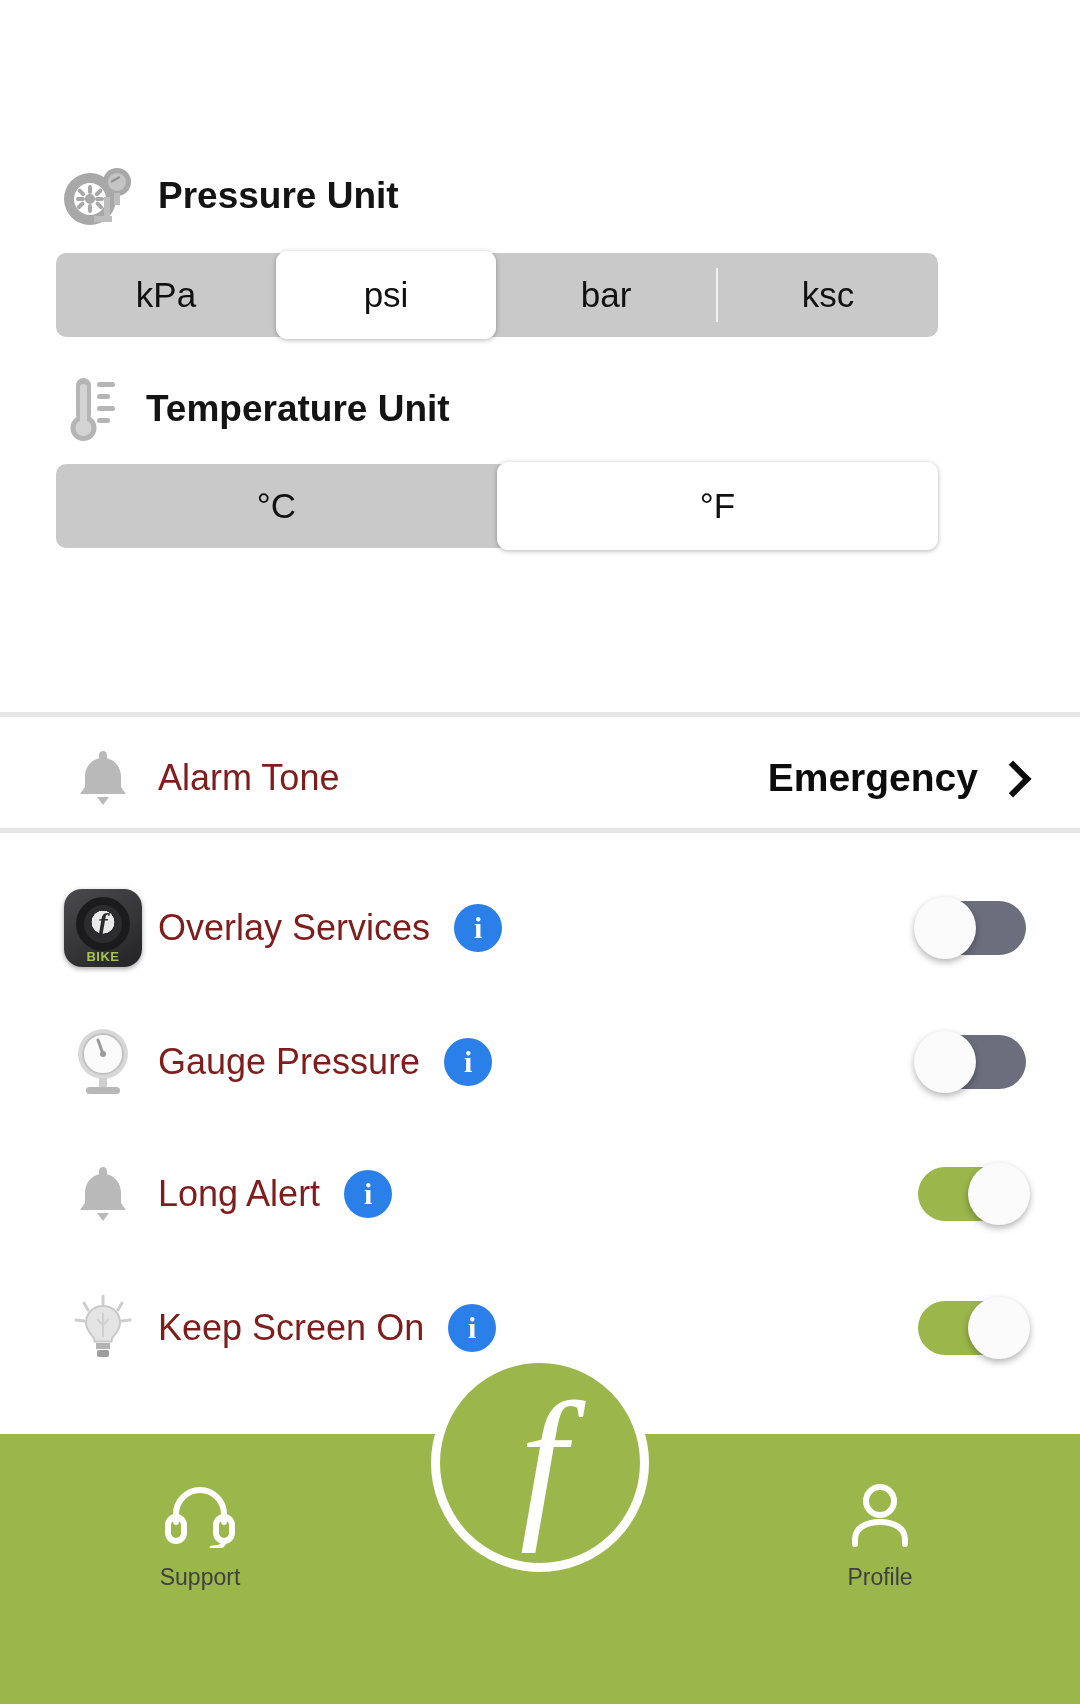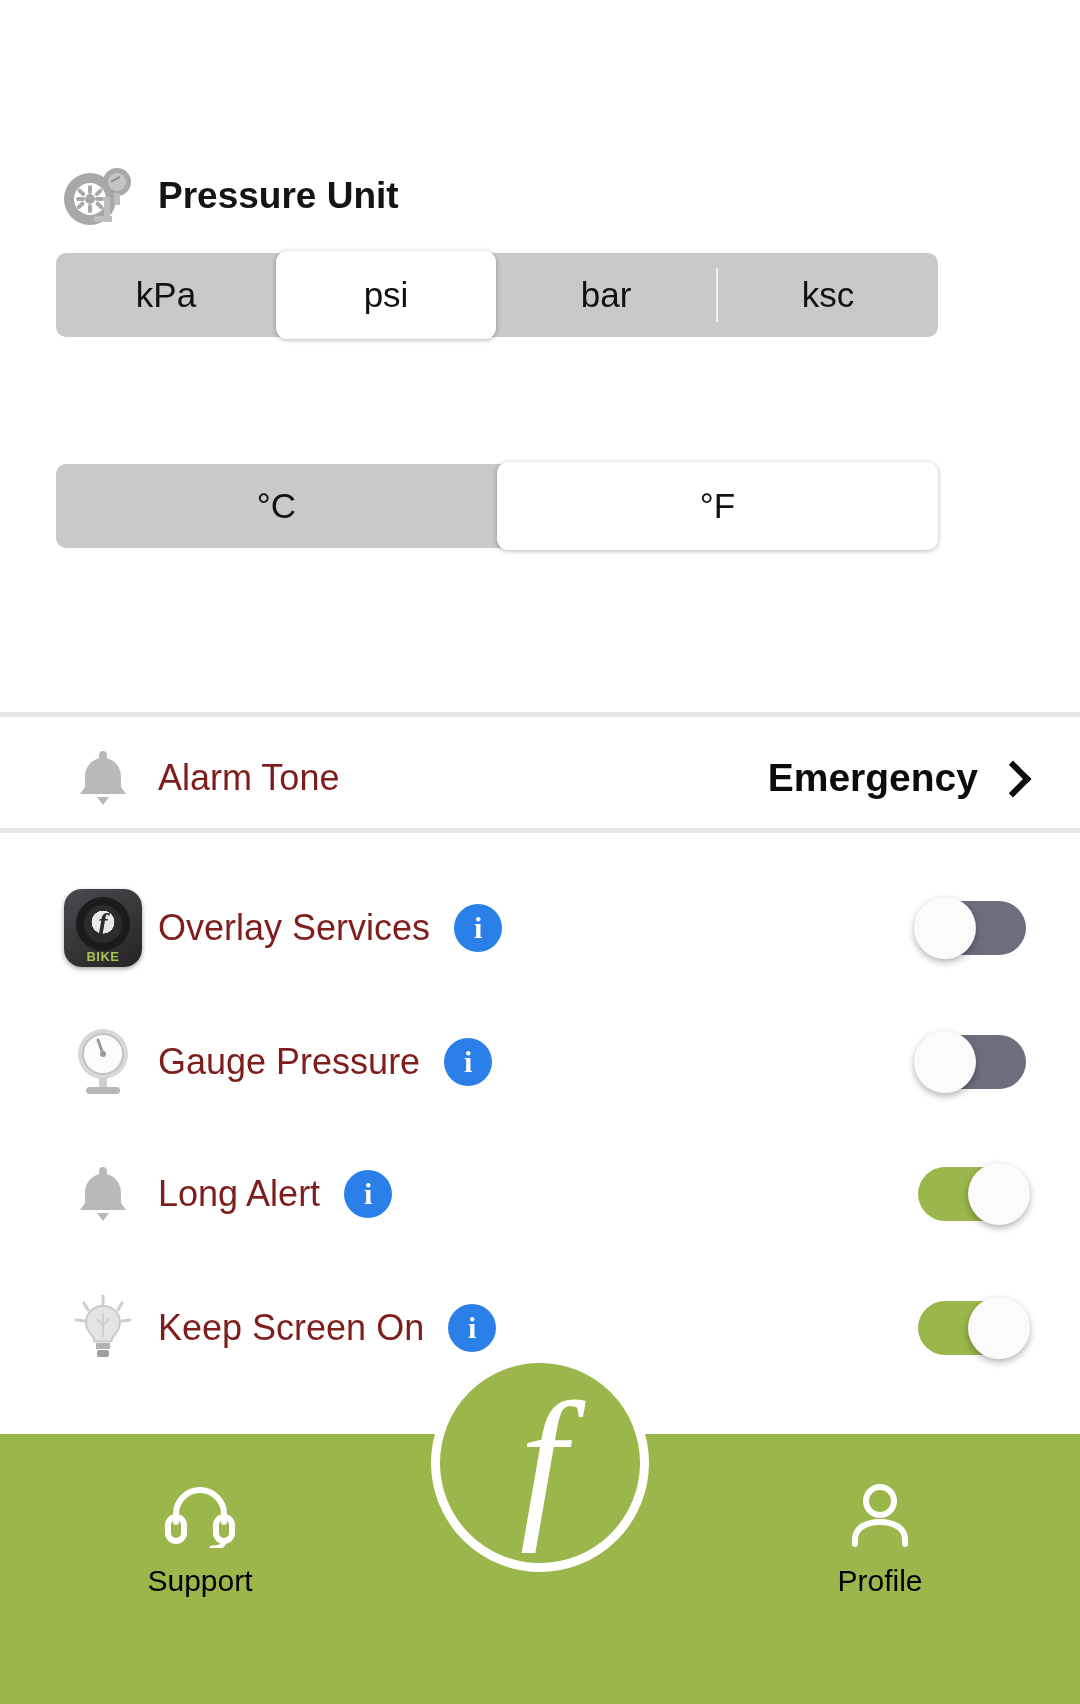--- a/index.html
+++ b/index.html
@@ -126,21 +126,21 @@
   .bottom-nav {
     position: absolute; left: 0; bottom: 0;
     width: 1080px; height: 270px;
     background: #9bb74b;
     display: flex; align-items: flex-start;
   }
   .nav-item {
     width: 400px; padding-top: 48px;
     display: flex; flex-direction: column; align-items: center; gap: 16px;
   }
-  .nav-item .nav-label { color: #000000; font-size: 30px; }
+  .nav-item .nav-label { color: #404040; font-size: 23px; }
   .fab {
     position: absolute; left: 50%; transform: translateX(-50%);
     bottom: 132px;
     width: 218px; height: 218px; border-radius: 50%;
     background: #9bb74b;
     border: 9px solid #ffffff;
     display: flex; align-items: center; justify-content: center;
     z-index: 5;
   }
   .fab .f-glyph {
@@ -210,20 +210,37 @@
   </div>
 
   <div class="segmented" style="top:253px;left:56px;width:882px;">
     <div class="seg">kPa</div>
     <div class="seg sel">psi</div>
     <div class="seg">bar</div>
     <div class="seg-div"></div>
     <div class="seg">ksc</div>
   </div>
 
+  <div class="unit-head" style="top:374px;">
+    <span>
+      <svg class="ico" width="64" height="70" viewBox="0 0 64 70">
+        <rect x="16" y="4" width="15" height="44" rx="7.5" fill="#b5b5b5"></rect>
+        <circle cx="23.5" cy="54" r="13" fill="#b5b5b5"></circle>
+        <rect x="20" y="10" width="7" height="40" rx="3.5" fill="#d4d4d4"></rect>
+        <circle cx="23.5" cy="54" r="8" fill="#d4d4d4"></circle>
+        <g fill="#b5b5b5">
+          <rect x="37" y="8" width="18" height="5" rx="2.5"></rect>
+          <rect x="37" y="20" width="13" height="5" rx="2.5"></rect>
+          <rect x="37" y="32" width="18" height="5" rx="2.5"></rect>
+          <rect x="37" y="44" width="13" height="5" rx="2.5"></rect>
+        </g>
+      </svg>
+    </span>
+    <span class="label">Temperature Unit</span>
+  </div>
 
   <div class="segmented" style="top:464px;left:56px;width:882px;">
     <div class="seg">°C</div>
     <div class="seg sel">°F</div>
   </div>
 
 
   <div class="hr" style="top:712px;"></div>
 
   <div class="row" style="top:725px;height:105px;">

